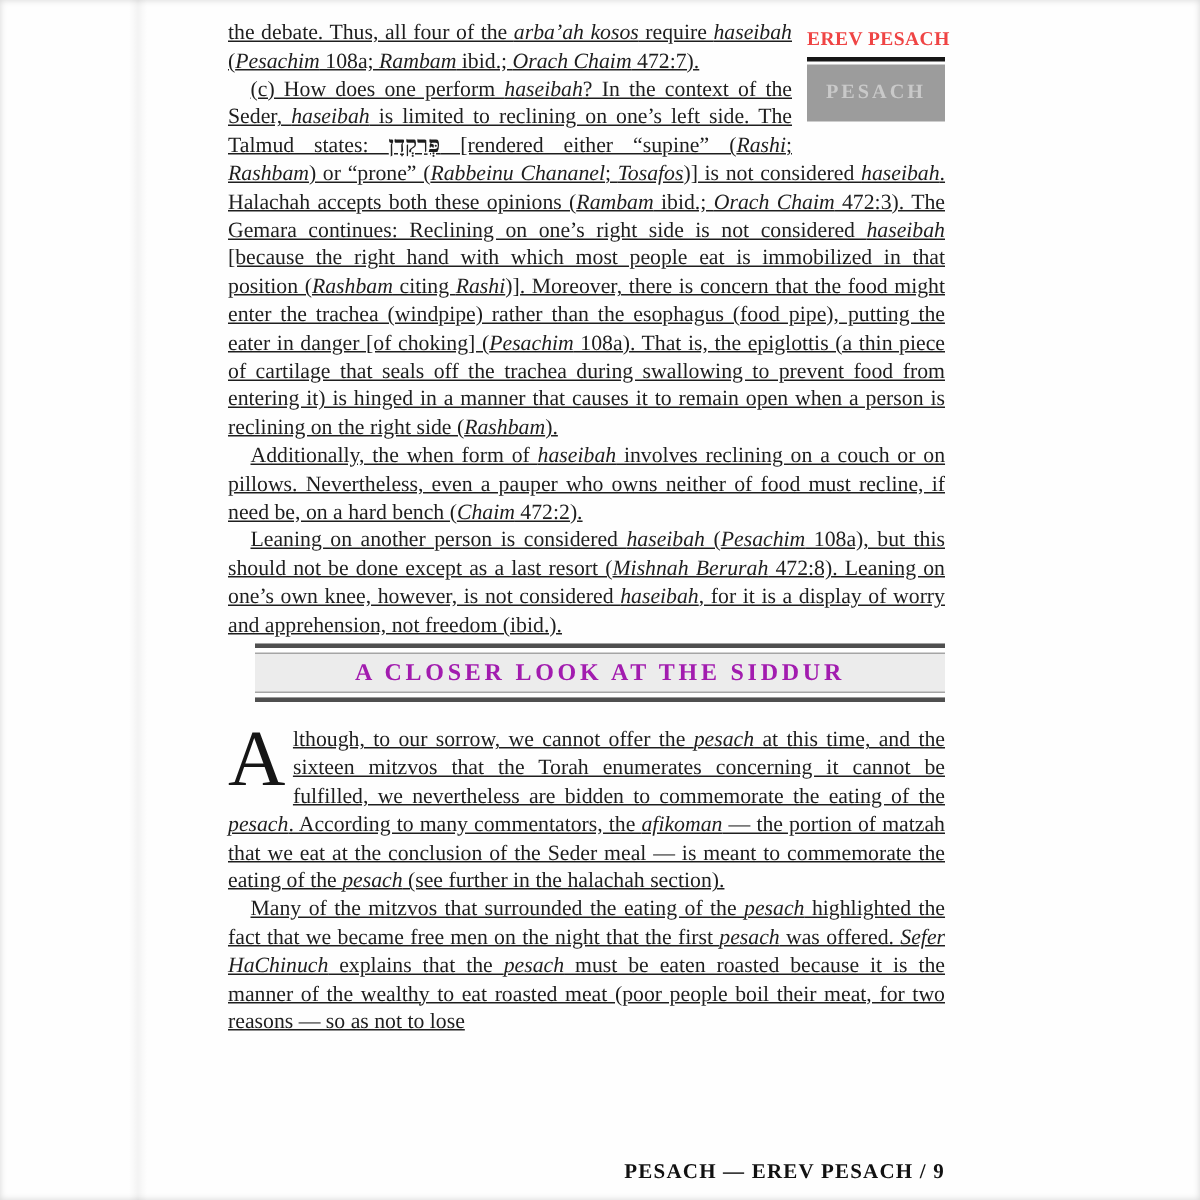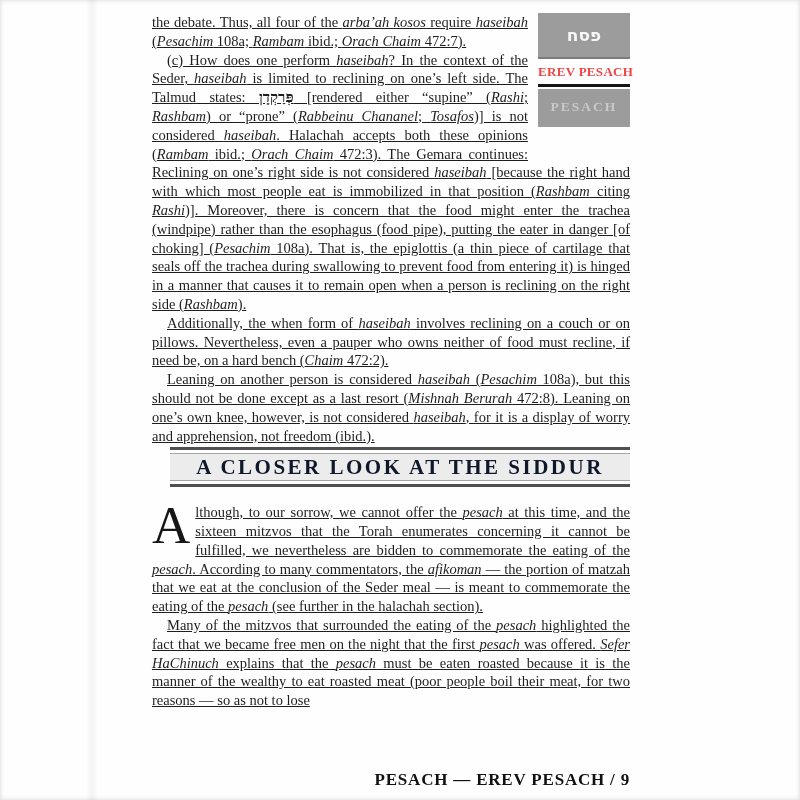--- a/index.html
+++ b/index.html
@@ -52,42 +52,39 @@
   }
   .section-header{
     clear:both;
     margin:2px 0 16px 18px;
     background:var(--band-bg);
     border-top:3px solid var(--rule-color);
     border-bottom:3px solid var(--rule-color);
     box-shadow:inset 0 3px 0 #ffffff, inset 0 4px 0 #a5a5a5,
                inset 0 -3px 0 #ffffff, inset 0 -4px 0 #a5a5a5;
     text-align:center;
-    font-weight:bold;font-size:21px;letter-spacing:2.5px;
-    color:#0f172a;
+    font-weight:bold;font-size:16px;letter-spacing:2.5px;
+    color:#a21caf;
     padding:8px 18px 7px;
     text-indent:0;
   }
   .footer{
     position:absolute;right:170px;bottom:10px;
-    font-weight:bold;font-size:17px;letter-spacing:0.8px;color:#111;
+    font-weight:bold;font-size:14px;letter-spacing:0.8px;color:#111;
   }
 </style>
 </head>
 <body>
 
 <div class="page">
   <div class="gutter-shadow"></div>
 
   <div class="body-col">
 
     <div class="tab-block">
-      <div class="tab-hebrew">
-        <span>פסח</span>
-      </div>
       <div class="tab-mid">EREV PESACH</div>
       <div class="tab-pesach">PESACH</div>
     </div>
 
     <div id="part1">
         <p class="para"><span>the debate. Thus, all four of the </span><span class="it">arba’ah kosos</span><span> require </span><span class="it">haseibah</span><span> (</span><span class="it">Pesachim</span><span> 108a; </span><span class="it">Rambam</span><span> ibid.; </span><span class="it">Orach Chaim</span><span> 472:7).</span></p>
         <p class="para indent"><span>(c) How does one perform </span><span class="it">haseibah</span><span>? In the context of the Seder, </span><span class="it">haseibah</span><span> is limited to reclining on one’s left side. The Talmud states: </span><span class="he">פְּרַקְדָן</span><span> [rendered either “supine” (</span><span class="it">Rashi</span><span>; </span><span class="it">Rashbam</span><span>) or “prone” (</span><span class="it">Rabbeinu Chananel</span><span>; </span><span class="it">Tosafos</span><span>)] is not considered </span><span class="it">haseibah</span><span>. Halachah accepts both these opinions (</span><span class="it">Rambam</span><span> ibid.; </span><span class="it">Orach Chaim</span><span> 472:3). The Gemara continues: Reclining on one’s right side is not considered </span><span class="it">haseibah</span><span> [because the right hand with which most people eat is immobilized in that position (</span><span class="it">Rashbam</span><span> citing </span><span class="it">Rashi</span><span>)]. Moreover, there is concern that the food might enter the trachea (windpipe) rather than the esophagus (food pipe), putting the eater in danger [of choking] (</span><span class="it">Pesachim</span><span> 108a). That is, the epiglottis (a thin piece of cartilage that seals off the trachea during swallowing to prevent food from entering it) is hinged in a manner that causes it to remain open when a person is reclining on the right side (</span><span class="it">Rashbam</span><span>).</span></p>
         <p class="para indent"><span>Additionally, the when form of </span><span class="it">haseibah</span><span> involves reclining on a couch or on pillows. Nevertheless, even a pauper who owns neither of food must recline, if need be, on a hard bench (</span><span class="it">Chaim</span><span> 472:2).</span></p>
         <p class="para indent"><span>Leaning on another person is considered </span><span class="it">haseibah</span><span> (</span><span class="it">Pesachim</span><span> 108a), but this should not be done except as a last resort (</span><span class="it">Mishnah Berurah</span><span> 472:8). Leaning on one’s own knee, however, is not considered </span><span class="it">haseibah</span><span>, for it is a display of worry and apprehension, not freedom (ibid.).</span></p>
       </div>

